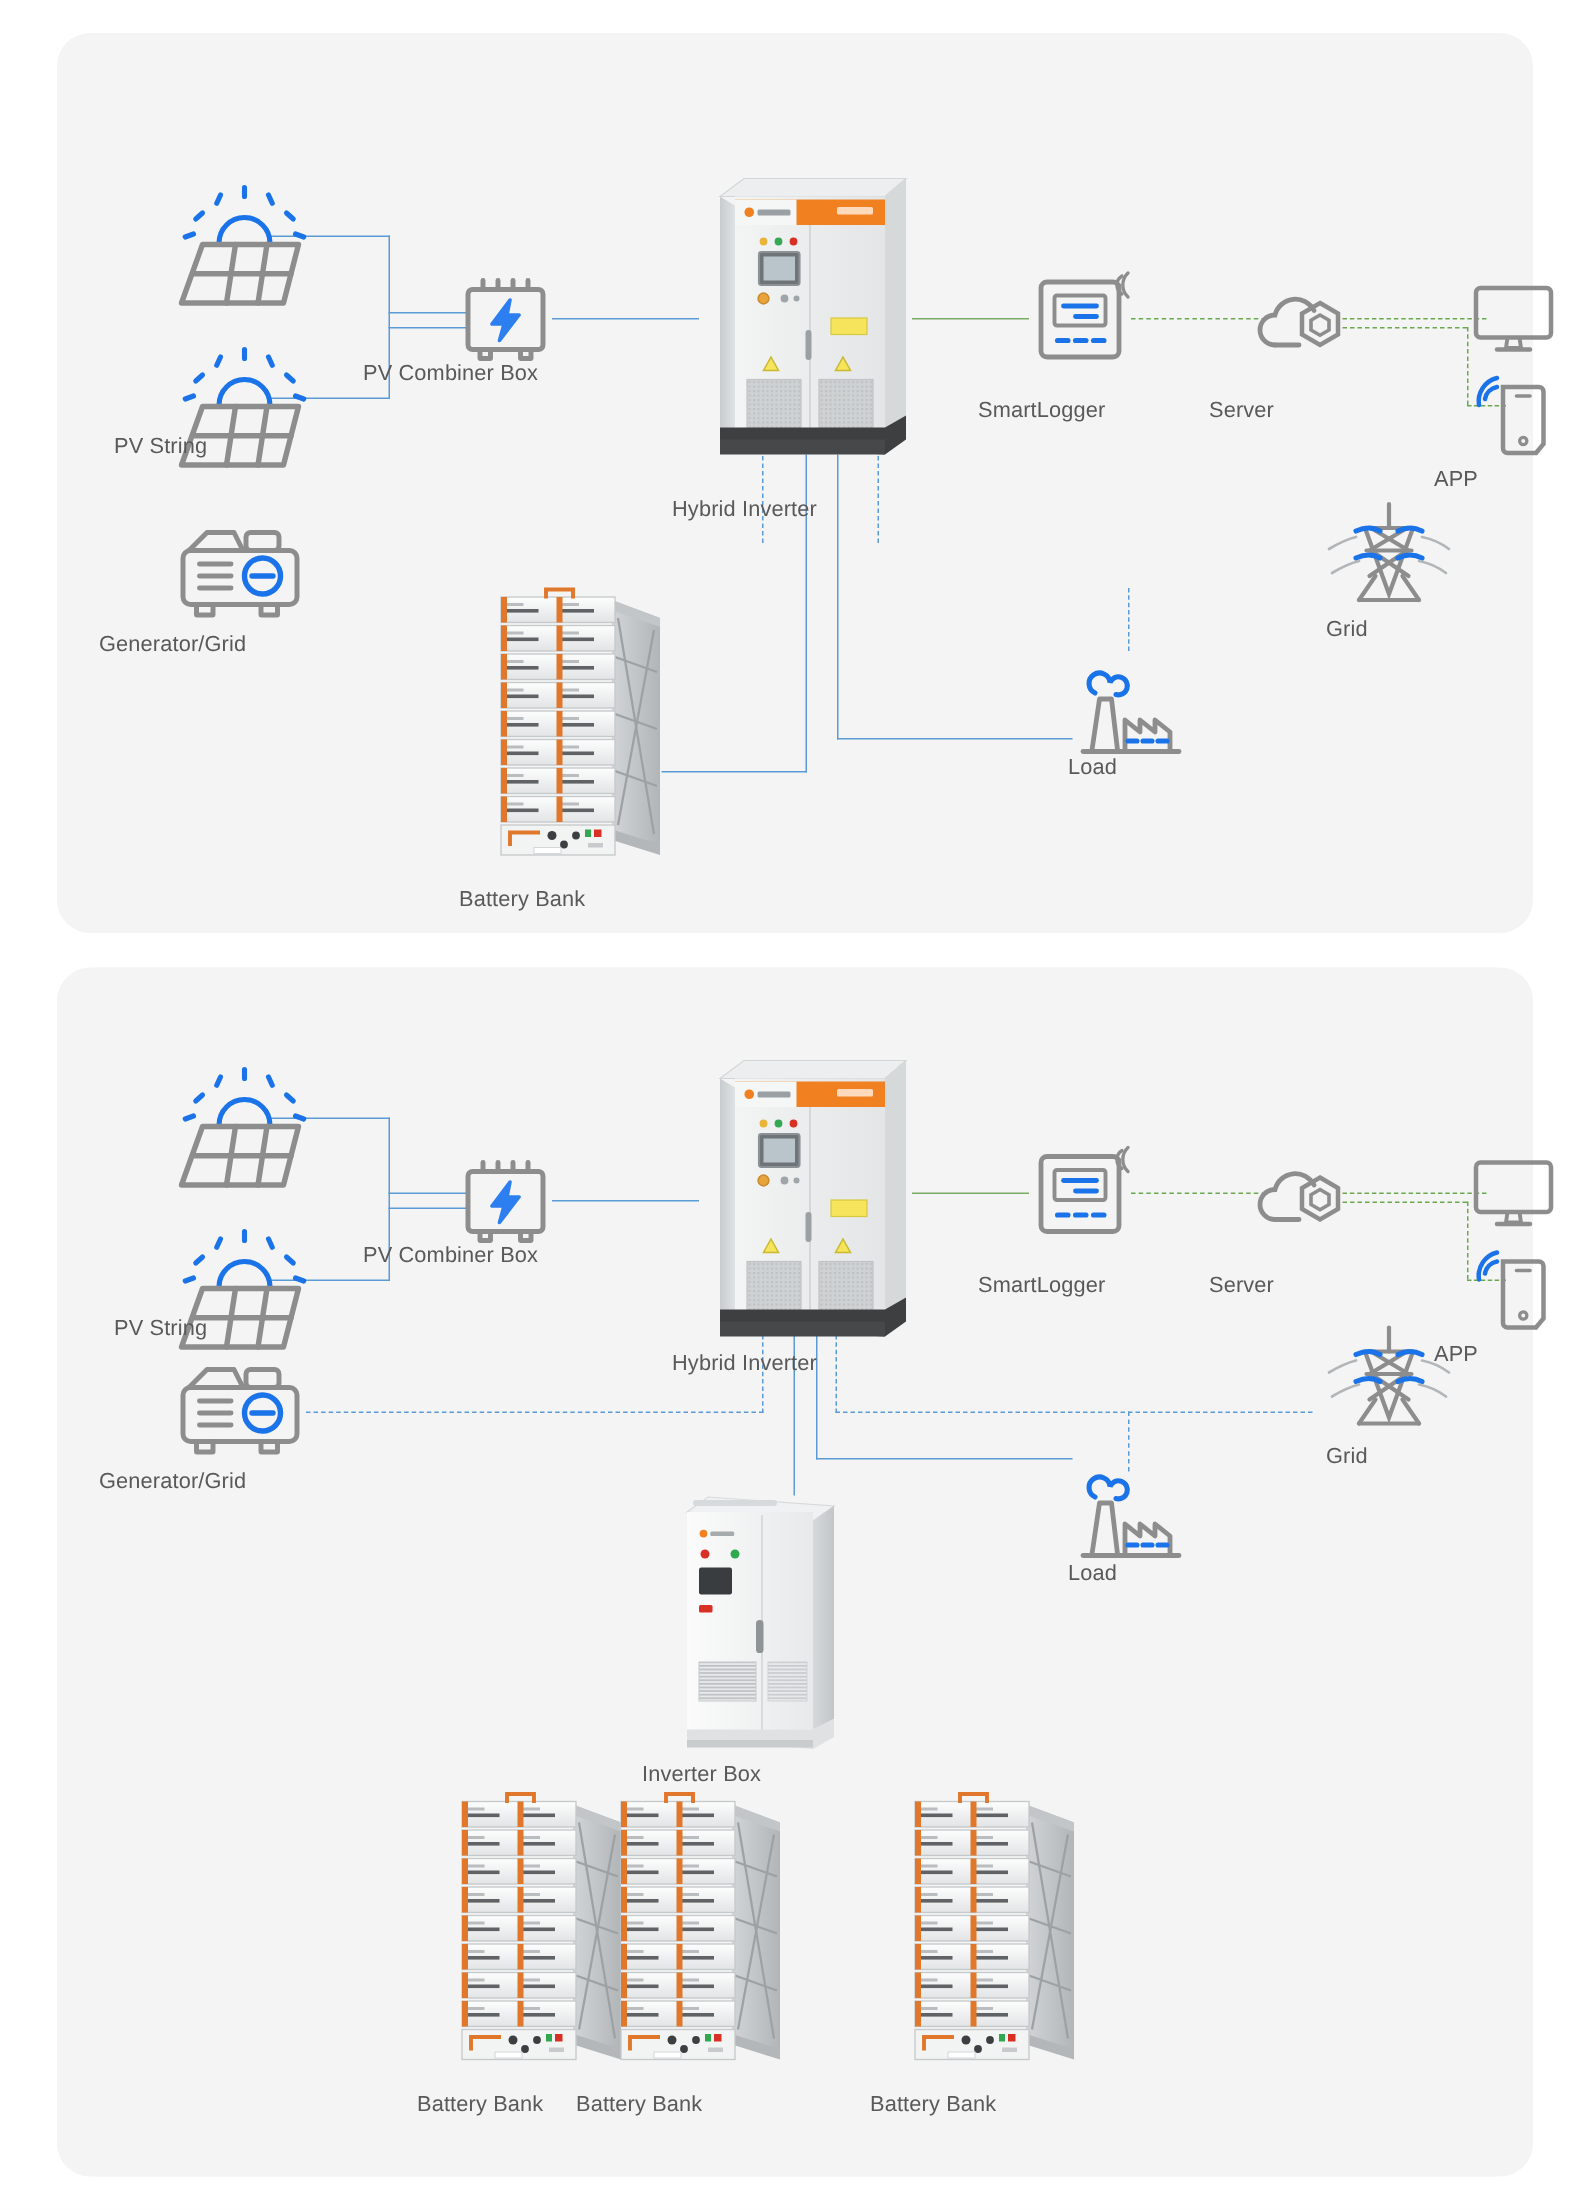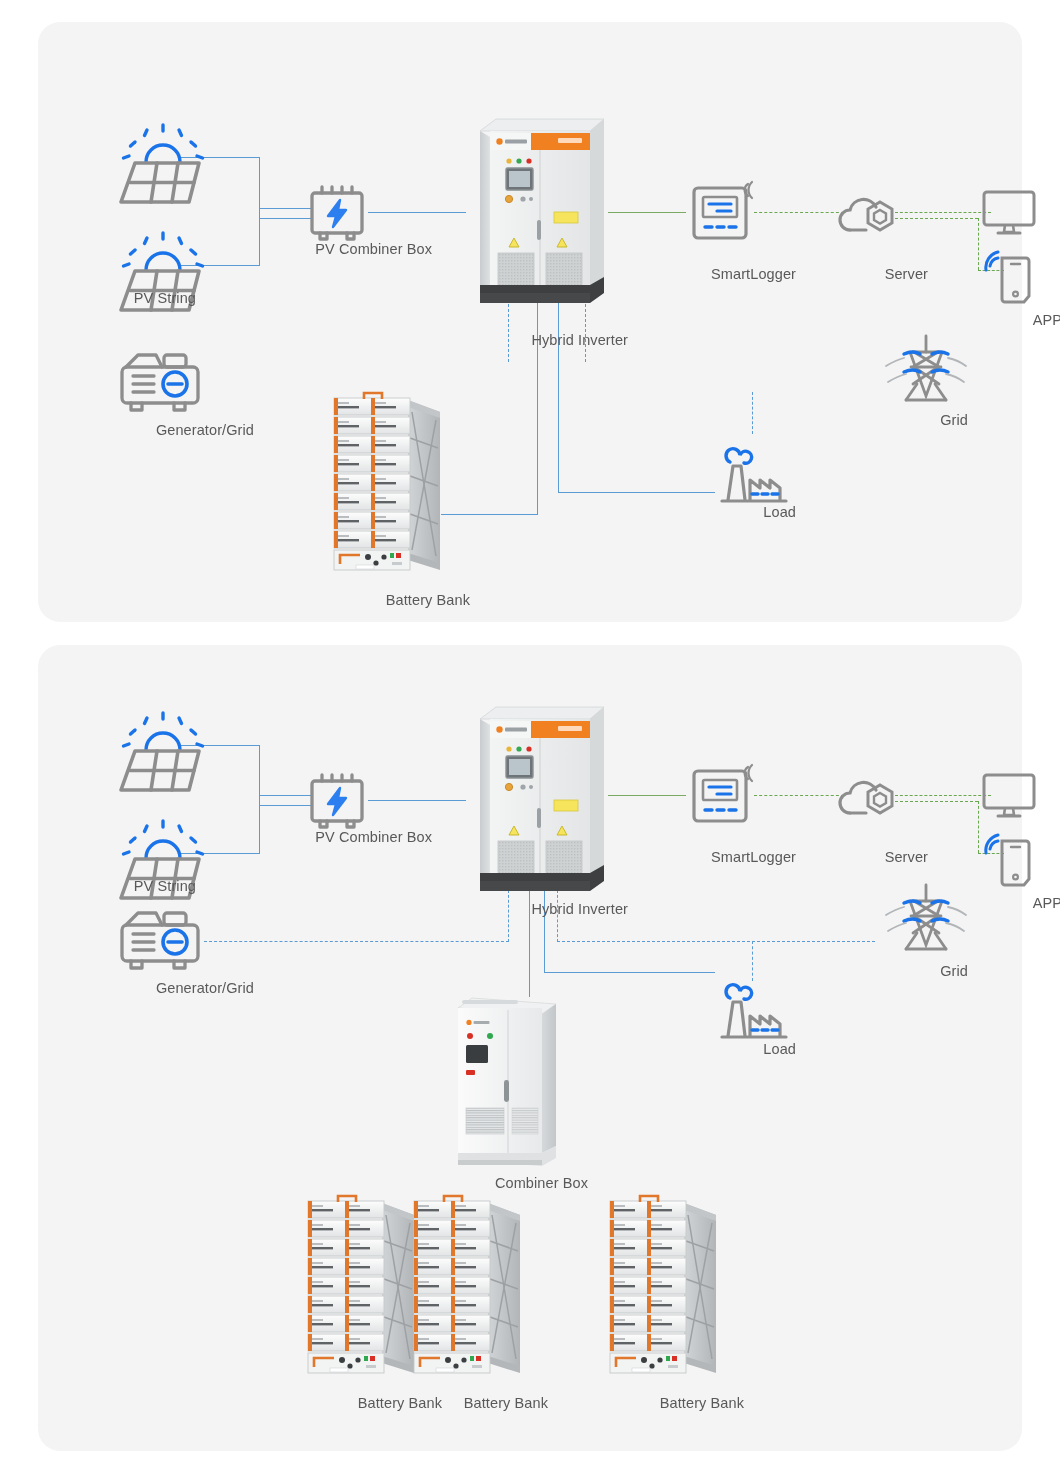--- a/index.html
+++ b/index.html
@@ -2,21 +2,21 @@
 <html><head>
 <meta charset="utf-8">
 <style>
   html,body{margin:0;padding:0;background:#ffffff;}
   body{width:1060px;height:1473px;font-family:"Liberation Sans",sans-serif;}
   .page{position:relative;width:1060px;height:1473px;}
   .panel{position:absolute;left:38px;width:984px;background:#f4f4f4;border-radius:22px;}
   #panel1{top:22px;height:600px;}
   #panel2{top:645px;height:806px;}
   .node{position:absolute;}
-  .lbl{position:absolute;color:#595959;font-size:14.5px;white-space:nowrap;text-align:right;letter-spacing:.1px;}
+  .lbl{position:absolute;color:#595959;font-size:14.5px;white-space:nowrap;text-align:left;letter-spacing:.1px;}
   .line{position:absolute;background:#5b9bd5;}
   .h{height:1.4px;}
   .v{width:1.4px;}
   .dash-h{position:absolute;height:0;border-top:1.4px dashed #5b9bd5;}
   .dash-v{position:absolute;width:0;border-left:1.4px dashed #5b9bd5;}
   .gdash-h{position:absolute;height:0;border-top:1.3px dashed #6aa84f;}
   .gdash-v{position:absolute;width:0;border-left:1.3px dashed #6aa84f;}
   .gline{position:absolute;height:1.3px;background:#7aab63;}
   svg{display:block;overflow:visible;}
 </style>
@@ -685,21 +685,21 @@
         <circle cx="44" cy="46" r="3" fill="#2fa84f"></circle>
         <rect x="20" y="55" width="22" height="18" rx="1.5" fill="#3a3d3f"></rect>
         <rect x="20" y="80" width="9" height="5" rx="1" fill="#d93025"></rect>
         <rect x="58" y="90" width="5" height="22" rx="2.4" fill="#8e9396"></rect>
         <rect x="20" y="118" width="38" height="26" fill="url(#louv)" stroke="#c8cbcd" stroke-width="0.7"></rect>
         <rect x="66" y="118" width="26" height="26" fill="url(#louv)" stroke="#c8cbcd" stroke-width="0.7" opacity="0.75"></rect>
         <path d="M12 163 L96 163 L110 156 L110 168 L96 176 L12 170 Z" fill="#dfe1e2"></path>
         <rect x="12" y="170" width="84" height="5" fill="#c9cccd"></rect>
       </svg>
     </div>
-    <div class="lbl" style="left:390px;top:530px;width:160px;">Combiner Box</div>
+    <div class="lbl" style="left:390px;top:530px;width:160px;">Inverter Box</div>
 
     <div class="node" style="left:266px;top:548px;">
       <svg width="118" height="190" viewBox="0 0 118 190">
         <defs>
           <linearGradient id="modF2" x1="0" y1="0" x2="0" y2="1">
             <stop offset="0" stop-color="#fdfdfd"></stop>
               <stop offset="1" stop-color="#e2e4e5"></stop>
           </linearGradient>
           <linearGradient id="frameG2" x1="0" y1="0" x2="1" y2="0">
             <stop offset="0" stop-color="#d0d3d5"></stop>

